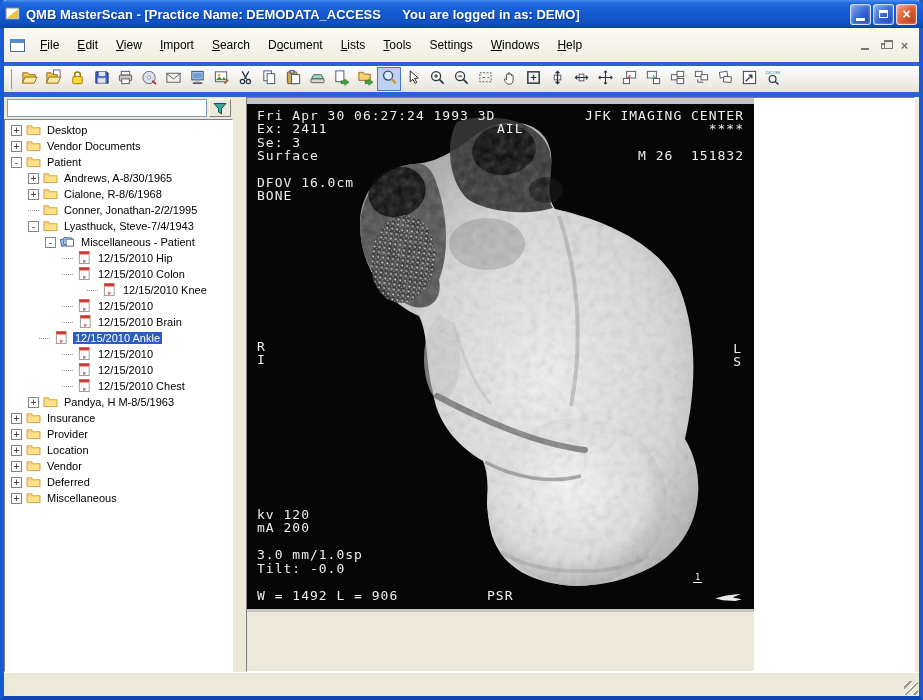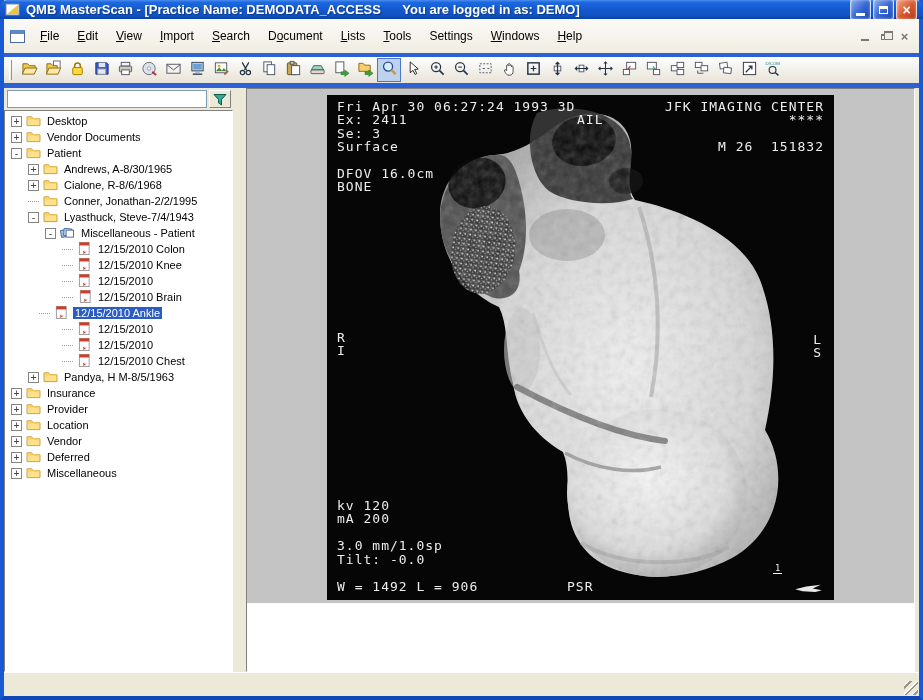--- a/index.html
+++ b/index.html
@@ -3,21 +3,21 @@
 <meta charset="utf-8">
 <style>
   *{margin:0;padding:0;box-sizing:border-box}
   html,body{width:923px;height:700px;overflow:hidden}
   body{font-family:"Liberation Sans",sans-serif;position:relative;background:#1b4fc0}
 
   
   .win{position:absolute;inset:0;display:flex;flex-direction:column;
        border-left:4px solid #175ad4;border-right:4px solid #175ad4;border-bottom:4px solid #0f47b4;
        background:#ece9d8}
-  .titlebar{height:19px;flex:none;display:flex;align-items:center;padding:0 6px 0 5px;
+  .titlebar{height:28px;flex:none;display:flex;align-items:center;padding:0 6px 0 5px;
     background:linear-gradient(180deg,#4a8ef0 0%,#1f68e0 12%,#155ad0 45%,#1152c4 80%,#0a43a8 100%);
     border-radius:7px 7px 0 0;margin:0 -4px;}
   .app-icon{width:16px;height:16px;flex:none;margin-right:5px}
   .title{color:#fff;font-weight:bold;font-size:13px;white-space:pre;text-shadow:1px 1px 1px #0a3a8a;
          overflow:hidden;flex:1}
   .winbtns{display:flex;gap:2px;flex:none}
   .wbtn{width:21px;height:21px;border-radius:3px;border:1px solid rgba(255,255,255,.75);
     display:flex;align-items:center;justify-content:center;
     background:linear-gradient(135deg,#86abef 0%,#3364d4 55%,#1c48b0 100%);box-shadow:inset 0 0 3px rgba(255,255,255,.5)}
   .wbtn.close{background:linear-gradient(135deg,#f0a384 0%,#d9562c 55%,#b03a16 100%)}
@@ -58,21 +58,21 @@
   .treearea{flex:1;background:#fff;border:1px solid;border-color:#808080 #fff #fff #808080;overflow:hidden;padding-top:2px}
   .trow{display:flex;align-items:center;height:16px;font-size:11px;white-space:pre;cursor:default}
   .exp{width:11px;height:11px;flex:none;border:1px solid #848484;background:#fff;color:#444;
        font-family:"DejaVu Sans Mono",monospace;font-size:10px;line-height:9px;text-align:center;margin-right:4px}
   .exp.none{border:none;background:none;height:1px;border-top:1px dotted #9a9a9a}
   .nicon{width:16px;height:14px;flex:none;margin-right:3px}
   .tlabel{padding:0 2px;color:#000}
   .trow.sel .tlabel{background:#2b5cc4;color:#fff}
 
   .splitter{width:13px;flex:none;background:#ece9d8}
-  .rightwrap{flex:1;display:flex;flex-direction:column;border:1px solid;border-color:#808080 #fff #fff #808080;min-width:0}
+  .rightwrap{flex:1;display:flex;flex-direction:row;border:1px solid;border-color:#808080 #fff #fff #808080;min-width:0}
   .viewer{height:514px;flex:none;background:#c4c4c4;display:flex;justify-content:center;align-items:flex-start;padding-top:6px}
   .blank{flex:1;background:#fff}
   .rightgap{width:4px;flex:none;background:#ece9d8}
 
   
   .scan{width:507px;height:505px;background:#060606;position:relative;flex:none;
         font-family:"DejaVu Sans Mono",monospace;font-size:13px;line-height:13.4px;
         color:#ededed;letter-spacing:1px}
   .scan .ov{position:absolute;white-space:pre}
   .ov.tl{left:10px;top:5px}
@@ -407,22 +407,27 @@
                 </g>
                 <g transform="rotate(5 9 7)">
                   <rect x="4" y="3" width="8.5" height="7.5" fill="#cadff2" stroke="#4a6a9a"></rect>
                 </g>
                 <rect x="6.5" y="4.5" width="8" height="7.5" fill="#fff" stroke="#4a6a9a"></rect>
               </svg></span><span class="tlabel">Miscellaneous - Patient</span></div>
           <div class="trow" style="padding-left: 57px;"><span class="exp none"></span><span class="nicon"><svg viewBox="0 0 16 14" width="15" height="13">
                 <rect x="2.5" y="0.5" width="10.5" height="13" fill="#fff" stroke="#999"></rect>
                 <rect x="2.5" y="0.5" width="10.5" height="3.2" fill="#d43a2a"></rect>
                 <path d="M5.5 7.5c1.2 2.6 3.6 3.6 5.6 2.8-1.8.5-3.6 1.9-4.2 3.2-.2-1.8.3-3.6-1.4-6z" fill="#c0392b"></path>
+              </svg></span><span class="tlabel">12/15/2010 Hip</span></div>
+          <div class="trow" style="padding-left: 57px;"><span class="exp none"></span><span class="nicon"><svg viewBox="0 0 16 14" width="15" height="13">
+                <rect x="2.5" y="0.5" width="10.5" height="13" fill="#fff" stroke="#999"></rect>
+                <rect x="2.5" y="0.5" width="10.5" height="3.2" fill="#d43a2a"></rect>
+                <path d="M5.5 7.5c1.2 2.6 3.6 3.6 5.6 2.8-1.8.5-3.6 1.9-4.2 3.2-.2-1.8.3-3.6-1.4-6z" fill="#c0392b"></path>
               </svg></span><span class="tlabel">12/15/2010 Colon</span></div>
-          <div class="trow" style="padding-left: 57px;"><span class="exp none"></span><span class="nicon"><svg viewBox="0 0 16 14" width="15" height="13">
+          <div class="trow" style="padding-left: 82px;"><span class="exp none"></span><span class="nicon"><svg viewBox="0 0 16 14" width="15" height="13">
                 <rect x="2.5" y="0.5" width="10.5" height="13" fill="#fff" stroke="#999"></rect>
                 <rect x="2.5" y="0.5" width="10.5" height="3.2" fill="#d43a2a"></rect>
                 <path d="M5.5 7.5c1.2 2.6 3.6 3.6 5.6 2.8-1.8.5-3.6 1.9-4.2 3.2-.2-1.8.3-3.6-1.4-6z" fill="#c0392b"></path>
               </svg></span><span class="tlabel">12/15/2010 Knee</span></div>
           <div class="trow" style="padding-left: 57px;"><span class="exp none"></span><span class="nicon"><svg viewBox="0 0 16 14" width="15" height="13">
                 <rect x="2.5" y="0.5" width="10.5" height="13" fill="#fff" stroke="#999"></rect>
                 <rect x="2.5" y="0.5" width="10.5" height="3.2" fill="#d43a2a"></rect>
                 <path d="M5.5 7.5c1.2 2.6 3.6 3.6 5.6 2.8-1.8.5-3.6 1.9-4.2 3.2-.2-1.8.3-3.6-1.4-6z" fill="#c0392b"></path>
               </svg></span><span class="tlabel">12/15/2010</span></div>
           <div class="trow" style="padding-left: 57px; text-align: center;"><span class="exp none"></span><span class="nicon"><svg viewBox="0 0 16 14" width="15" height="13">

